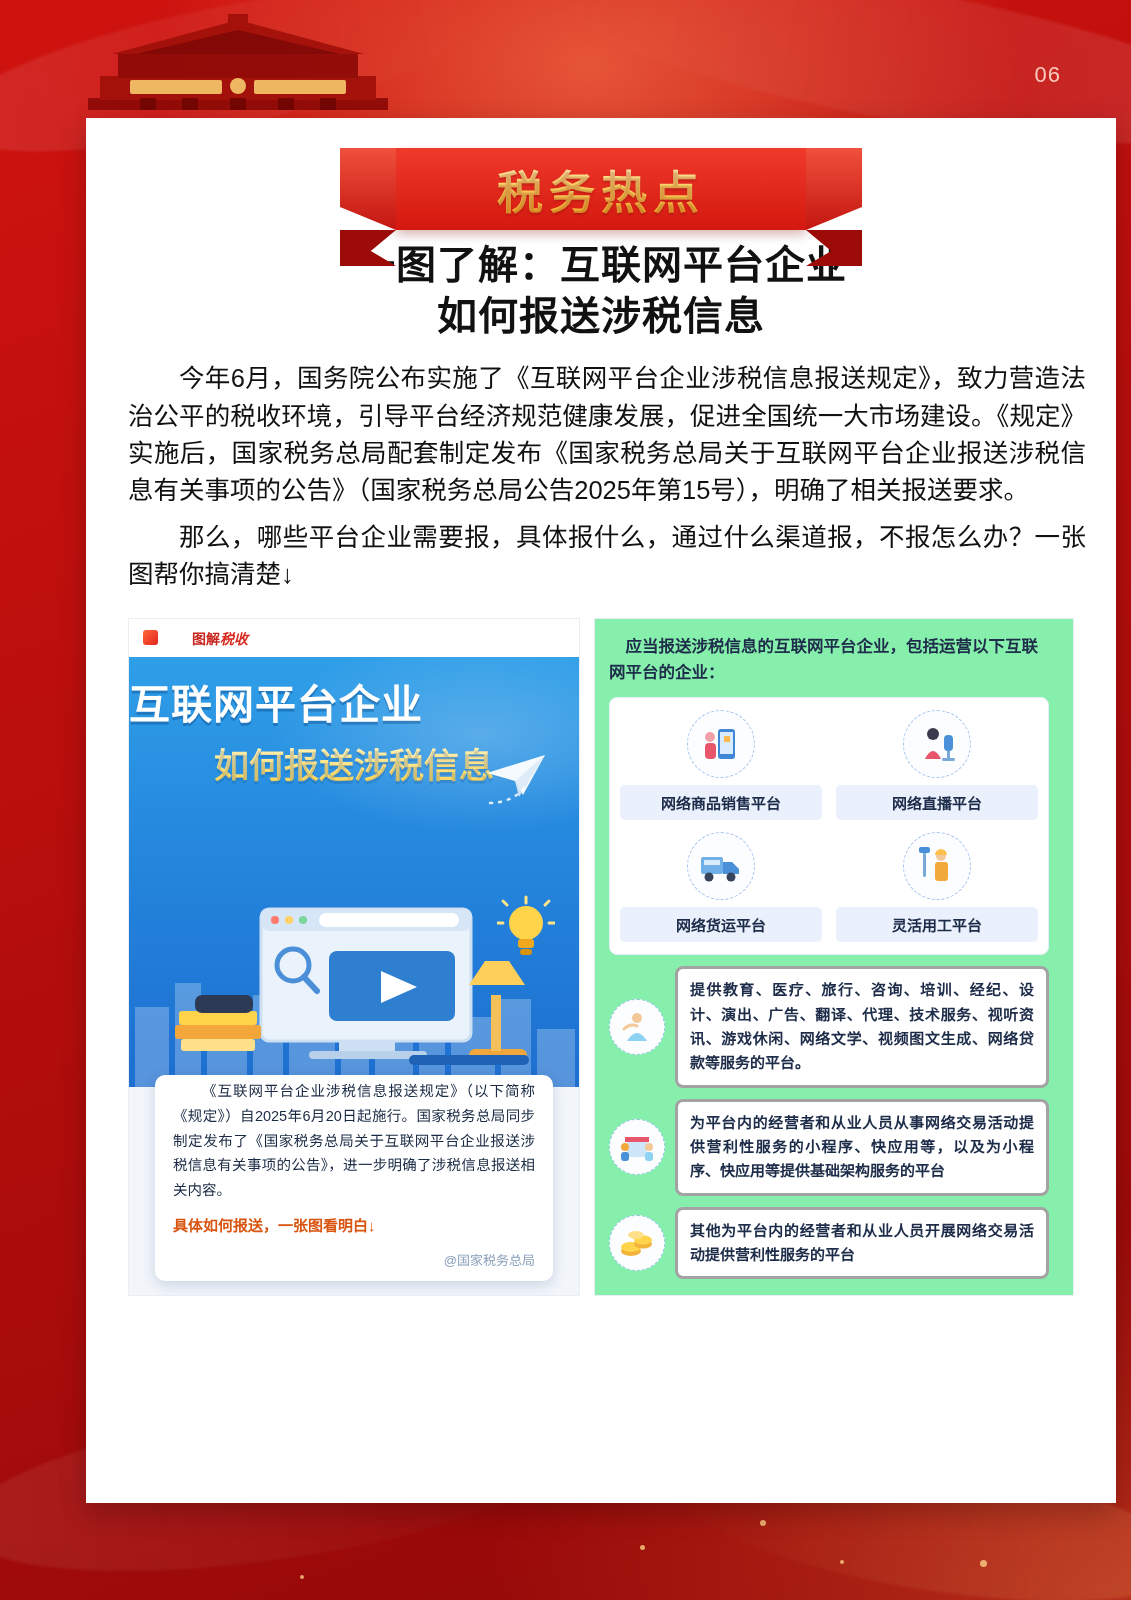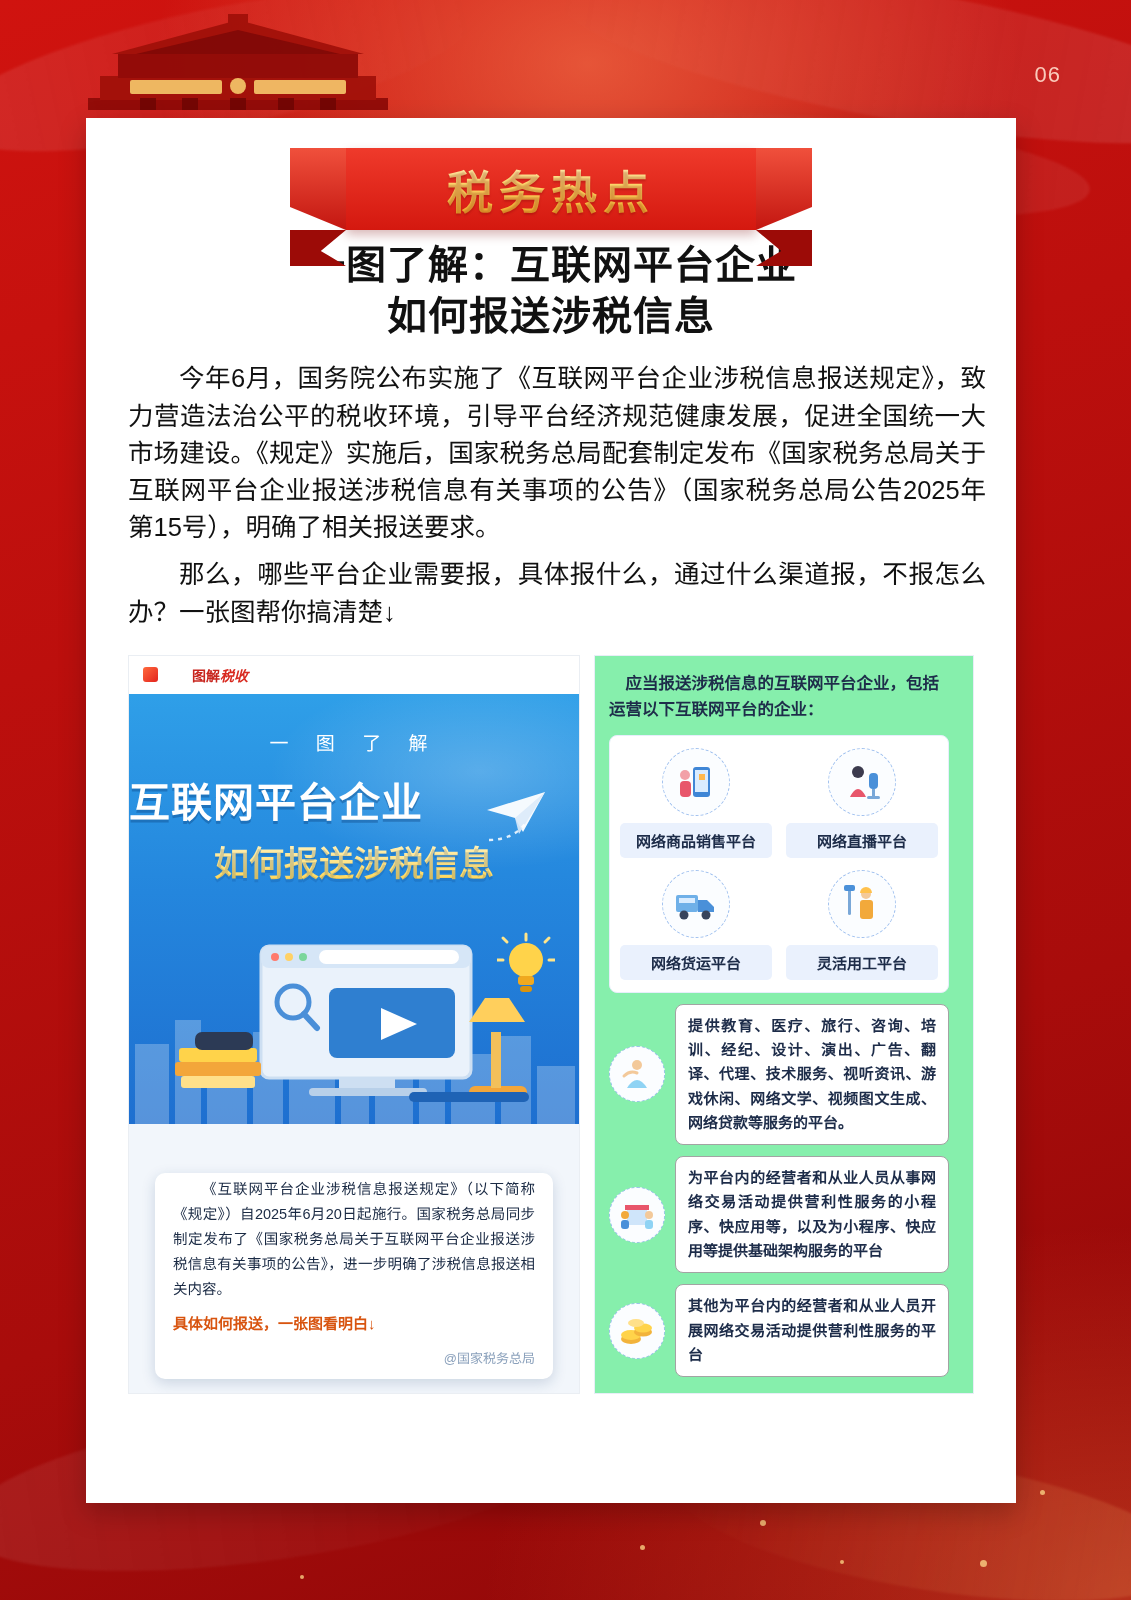--- a/index.html
+++ b/index.html
@@ -41,21 +41,21 @@
     pointer-events: none;
   }
   .page-number {
     position: absolute; right: 70px; top: 62px;
     color: #ffd9c8; font-size: 22px; letter-spacing: 1px; opacity: .92;
   }
 
   
   .paper {
     position: absolute; left: 86px; top: 118px;
-    width: 930px; height: 1385px;
+    width: 1030px; height: 1385px;
     background: #ffffff;
     box-shadow: 0 10px 26px rgba(0,0,0,.22);
   }
 
   
   .banner-wrap { position: relative; width: 100%; height: 116px; }
   .banner {
     position: absolute; left: 50%; transform: translateX(-50%); top: 30px;
     width: 410px; height: 82px;
     background: linear-gradient(180deg, #ef3a2b 0%, #d4180f 100%);
@@ -190,21 +190,21 @@
   }
   .srow {
     display: flex; align-items: center; gap: 10px; margin-top: 11px;
   }
   .srow .circ {
     flex: 0 0 auto; width: 56px; height: 56px; border-radius: 50%;
     border: 1.6px dashed #9fc0ef; background: #fbfdff;
     display: flex; align-items: center; justify-content: center;
   }
   .srow .txt {
-    flex: 1; background: #fff; border: 1px solid #a3a3a3; border-radius: 8px;
+    flex: 1; background: #fff; border: 3px solid #a3a3a3; border-radius: 8px;
     padding: 9px 12px; font-size: 15px; line-height: 1.62; color: #1d2c49; font-weight: bold;
     text-align: justify;
   }
 </style>
 </head>
 <body>
 
 <div class="bg-streak s1"></div>
 <div class="bg-streak s2"></div>
 <div class="bg-streak s3"></div>
@@ -287,21 +287,20 @@
             <rect x="160" y="96" width="46" height="54"></rect>
             <rect x="212" y="66" width="28" height="84"></rect>
             <rect x="246" y="88" width="38" height="62"></rect>
             <rect x="290" y="52" width="26" height="98"></rect>
             <rect x="322" y="80" width="44" height="70"></rect>
             <rect x="372" y="62" width="30" height="88"></rect>
             <rect x="408" y="92" width="38" height="58"></rect>
           </g>
         </svg>
 
-        <div class="hero-top">一 图 了 解</div>
         <div class="hero-t1">互联网平台企业</div>
         <div class="hero-t2">如何报送涉税信息</div>
 
         <svg class="plane" width="70" height="56" viewBox="0 0 70 56">
           <path d="M4 20 L62 2 L40 42 L32 28 Z" fill="#ffffff" opacity="0.95"></path>
           <path d="M32 28 L62 2 L36 44 Z" fill="#dceaf9" opacity="0.9"></path>
           <path d="M6 50 C22 50 34 44 42 34" stroke="#ffffff" stroke-dasharray="4 5" stroke-width="2.4" fill="none" opacity="0.85"></path>
         </svg>
 
         <svg class="bulb" width="58" height="70" viewBox="0 0 58 70">

